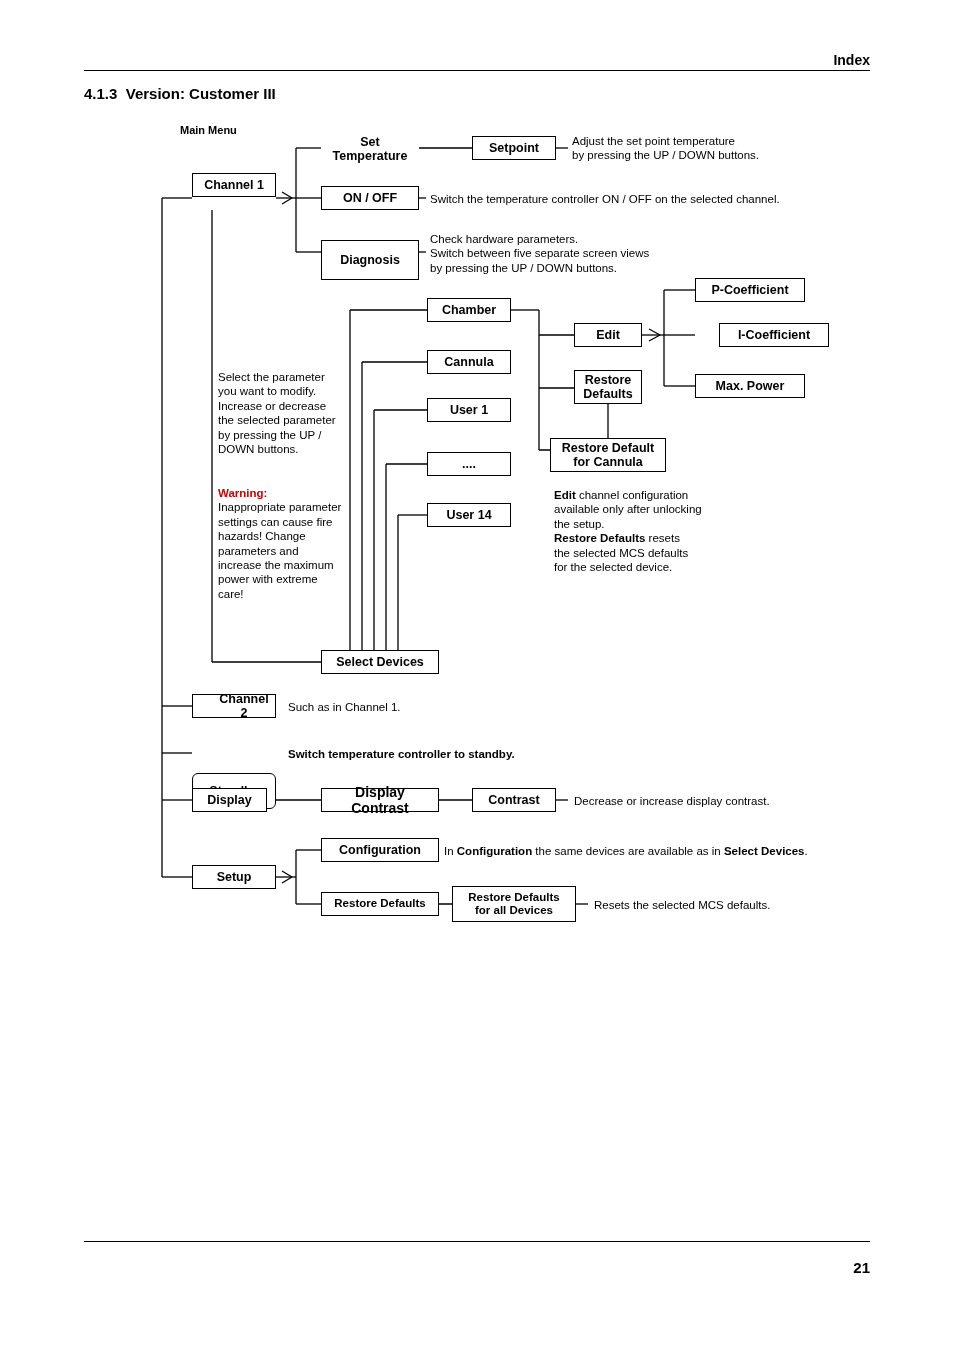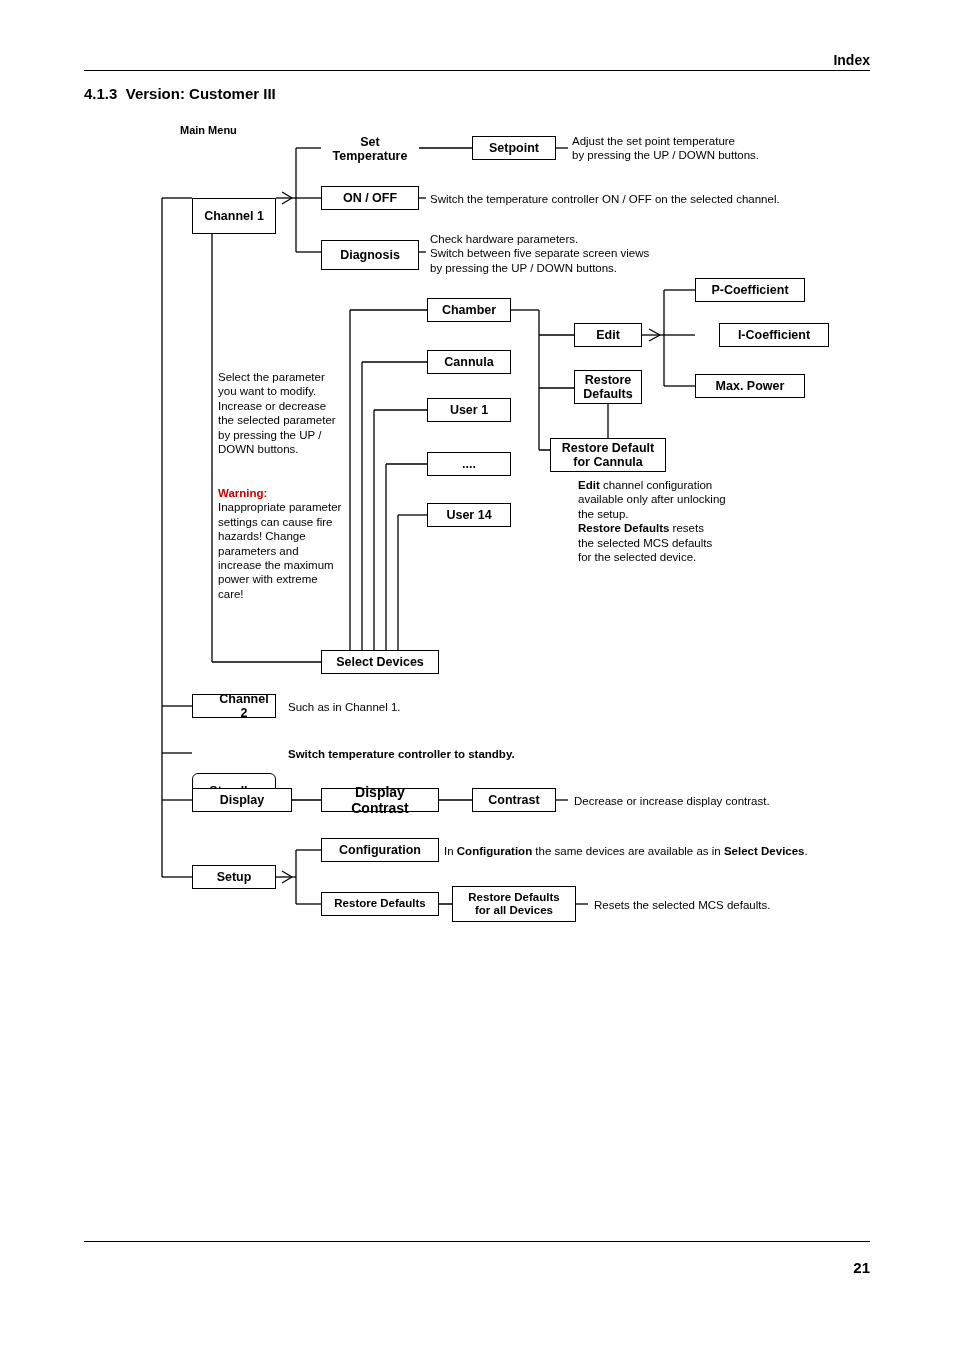--- a/index.html
+++ b/index.html
@@ -175,33 +175,33 @@
       <line x1="198" y1="763" x2="208" y2="757"></line>
 
       <line x1="335" y1="730" x2="342" y2="730"></line>
 
       <line x1="335" y1="784" x2="368" y2="784"></line>
       <line x1="492" y1="784" x2="504" y2="784"></line>
     </svg>
 
     <div class="main-title" style="left:96px; top:4px;">Main Menu</div>
 
-    <div class="box" style="left:108px; top:78px; width:84px; height:36px;">Channel 1</div>
+    <div class="box" style="left:108px; top:53px; width:84px; height:24px;">Channel 1</div>
 
     <div class="box" style="left:237px; top:12px; width:98px; height:34px;">
       <span>Set</span>
         <br>
     </div>
     <div class="box" style="left:237px; top:12px; width:98px; height:34px; border:none; flex-direction:column;">
       <span>Set</span>
       <span>Temperature</span>
     </div>
 
     <div class="box" style="left:237px; top:66px; width:98px; height:24px;">ON / OFF</div>
-    <div class="box" style="left:237px; top:120px; width:98px; height:30px;">Diagnosis</div>
+    <div class="box" style="left:237px; top:120px; width:98px; height:40px;">Diagnosis</div>
 
     <div class="box" style="left:388px; top:16px; width:84px; height:24px;">Setpoint</div>
 
     <div class="txt" style="left:488px; top:14px; width:220px;">Adjust the set point temperature<br>by pressing the UP / DOWN buttons.</div>
 
     <div class="txt" style="left:346px; top:72px; width:380px;">Switch the temperature controller ON / OFF on the selected channel.</div>
 
     <div class="txt" style="left:346px; top:112px; width:300px;">Check hardware parameters.<br>Switch between five separate screen views<br>by pressing the UP / DOWN buttons.</div>
 
     <div class="box" style="left:237px; top:530px; width:118px; height:24px;">Select Devices</div>
@@ -227,36 +227,36 @@
     <div class="box" style="left:611px; top:254px; width:110px; height:24px;">Max. Power</div>
 
     <div class="txt" style="left:134px; top:250px; width:126px;">
       Select the parameter you want to modify.<br>Increase or decrease the selected parameter by pressing the UP / DOWN buttons.
     </div>
     <div class="txt" style="left:134px; top:366px; width:126px;">
       <span class="warn">Warning:</span><br>
       <span>Inappropriate parameter settings can cause fire hazards! Change parameters and increase the maximum power with extreme care!</span>
     </div>
 
-    <div class="txt" style="left:470px; top:358px; width:180px;margin-left:24px;">
+    <div class="txt" style="left:470px; top:368px; width:180px;">
       <b>Edit</b><span> channel configuration</span><br>
       <span>available only after unlocking</span><br>
       <span>the setup.</span><br>
       <b>Restore Defaults</b><span> resets</span><br>
       <span>the selected MCS defaults</span><br>
       <span>for the selected device.</span>
     </div>
 
     <div class="box" style="left:108px; top:574px; width:84px; height:24px;padding-left:24px;">Channel 2</div>
     <div class="txt" style="left:204px; top:580px;">Such as in Channel 1.</div>
 
     <div class="box" style="left:108px; top:653px; width:84px; height:36px;border-radius:6px;">Standby</div>
     <div class="txt" style="left:204px; top:627px;font-weight:bold;">Switch temperature controller to standby.</div>
 
-    <div class="box" style="left:108px; top:668px; width:100px; height:24px;">Display</div>
+    <div class="box" style="left:108px; top:668px; width:75px; height:24px;">Display</div>
     <div class="box" style="left:237px; top:668px; width:118px; height:24px; font-size:14px;">Display Contrast</div>
     <div class="box" style="left:388px; top:668px; width:84px; height:24px;">Contrast</div>
     <div class="txt" style="left:490px; top:674px;">Decrease or increase display contrast.</div>
 
     <div class="box" style="left:108px; top:745px; width:84px; height:24px;">Setup</div>
     <div class="box" style="left:237px; top:718px; width:118px; height:24px;">Configuration</div>
     <div class="txt" style="left:360px; top:724px;">
       <span>In </span><b>Configuration</b><span> the same devices are available as in </span><b>Select Devices</b><span>.</span>
     </div>
     <div class="box" style="left:237px; top:772px; width:118px; height:24px; font-size:11.5px;">Restore Defaults</div>

